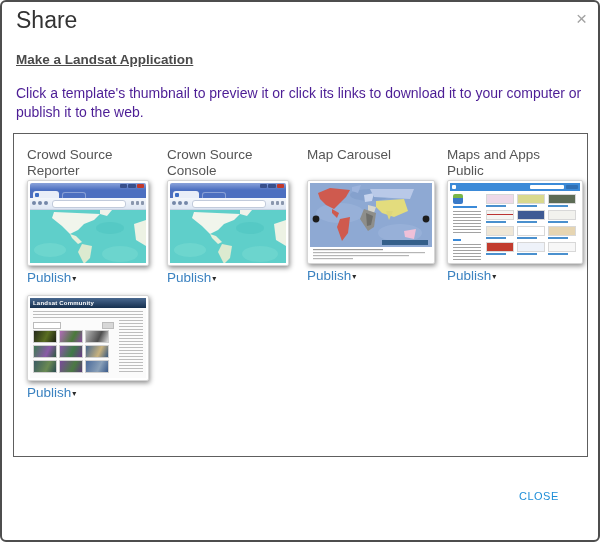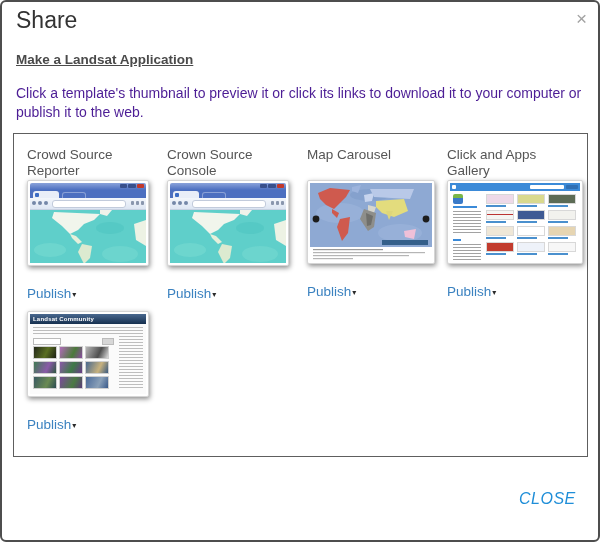--- a/index.html
+++ b/index.html
@@ -15,21 +15,21 @@
   .heading{position:absolute;left:14px;top:50px;font-size:13.5px;font-weight:bold;
     text-decoration:underline;color:#4a4a4a;}
   .desc{position:absolute;left:14px;top:82px;width:574px;font-size:14px;color:#4c1d95;line-height:19px;}
   .tpl-box{position:absolute;left:11px;top:131px;width:575px;height:324px;box-sizing:border-box;
     border:1px solid #5e5e5e;background:#fff;}
   .grid{position:absolute;inset:0;padding:13px 0 0 13px;display:flex;flex-wrap:wrap;align-content:flex-start;justify-content:space-between;}
   .cell{width:140px;margin-bottom:10px;}
   .tname{font-size:13.5px;color:#555;line-height:16px;min-height:33px;width:128px;}
   .thumb{display:inline-block;background:#fff;padding:2px;border:1px solid #d5d5d5;
     border-radius:2px;box-shadow:1px 2px 5px rgba(0,0,0,.45);cursor:pointer;vertical-align:top;}
-  .publish{margin-top:20px;font-size:13.5px;color:#3b82c0;cursor:pointer;}
+  .publish{margin-top:4px;font-size:13.5px;color:#3b82c0;cursor:pointer;}
   .caret{font-size:8px;color:#2a2a2a;margin-left:1px;vertical-align:1px;}
 
   
   .tl{background-image:repeating-linear-gradient(#a2a2a2 0,#a2a2a2 1px,transparent 1px,transparent 3px);}
   .tl.light{background-image:repeating-linear-gradient(#bdbdbd 0,#bdbdbd 1px,transparent 1px,transparent 3px);}
 
   
   .bt{width:116px;height:80px;position:relative;overflow:hidden;}
   .bt-bar{height:7px;background:linear-gradient(#8aa2da,#4c6fc0);border-radius:2px 2px 0 0;position:relative;}
   .bt-wins{position:absolute;right:2px;top:1px;width:24px;height:4px;display:flex;gap:1px;}
@@ -90,22 +90,22 @@
   .s6{background:linear-gradient(115deg,#49698f,#c8b27e 60%,#3a5a80);}
   .s7{background:linear-gradient(115deg,#3a5a62,#6a8a52 60%,#2a4a52);}
   .s8{background:linear-gradient(115deg,#7a4a9a,#4a7a42 60%,#5a3a7a);}
   .s9{background:linear-gradient(115deg,#4a6a9a,#8aa0b8 60%,#3a5a8a);}
   .lt-right{position:absolute;left:89px;top:13px;width:24px;height:62px;}
 
   
   .back-btn{position:absolute;left:392px;top:480px;width:78px;height:33px;box-sizing:border-box;
     background:#ececec;border:1px solid #e2e2e2;border-radius:4px;color:#9d9d9d;
     font-size:14px;letter-spacing:.5px;text-align:center;line-height:31px;cursor:default;}
-  .close-link{position:absolute;left:517px;top:488px;font-size:16px;letter-spacing:.5px;
-    color:#1f8ed8;cursor:pointer;font-style:italic;}
+  .close-link{position:absolute;left:517px;top:488px;font-size:11px;letter-spacing:.5px;
+    color:#1f8ed8;cursor:pointer;}
 </style>
 </head>
 <body>
 
 <div class="dialog">
 
   <div class="dlg-title">Share</div>
   <div class="close-x">×</div>
 
   <div class="heading">Make a Landsat Application</div>
@@ -239,21 +239,21 @@
               <rect x="3" y="69" width="112" height="1.2" fill="#b5b5b5"></rect>
               <rect x="3" y="72" width="96" height="1.2" fill="#b5b5b5"></rect>
               <rect x="3" y="75" width="40" height="1.2" fill="#b5b5b5"></rect>
             </svg>
           </div>
         </div>
         <div class="publish"><span>Publish</span><span class="caret">▾</span></div>
       </div>
 
       <div class="cell">
-        <div class="tname">Click and Apps Gallery</div>
+        <div class="tname">Maps and Apps Public</div>
         <div class="thumb">
           <div class="gt">
             <div class="gt-head">
               <div class="gt-logo"></div>
               <div class="gt-search"></div>
               <div class="gt-seg"></div>
             </div>
             <div class="gt-left">
               <div class="gt-icon"></div>
               <div class="gt-link"></div>

